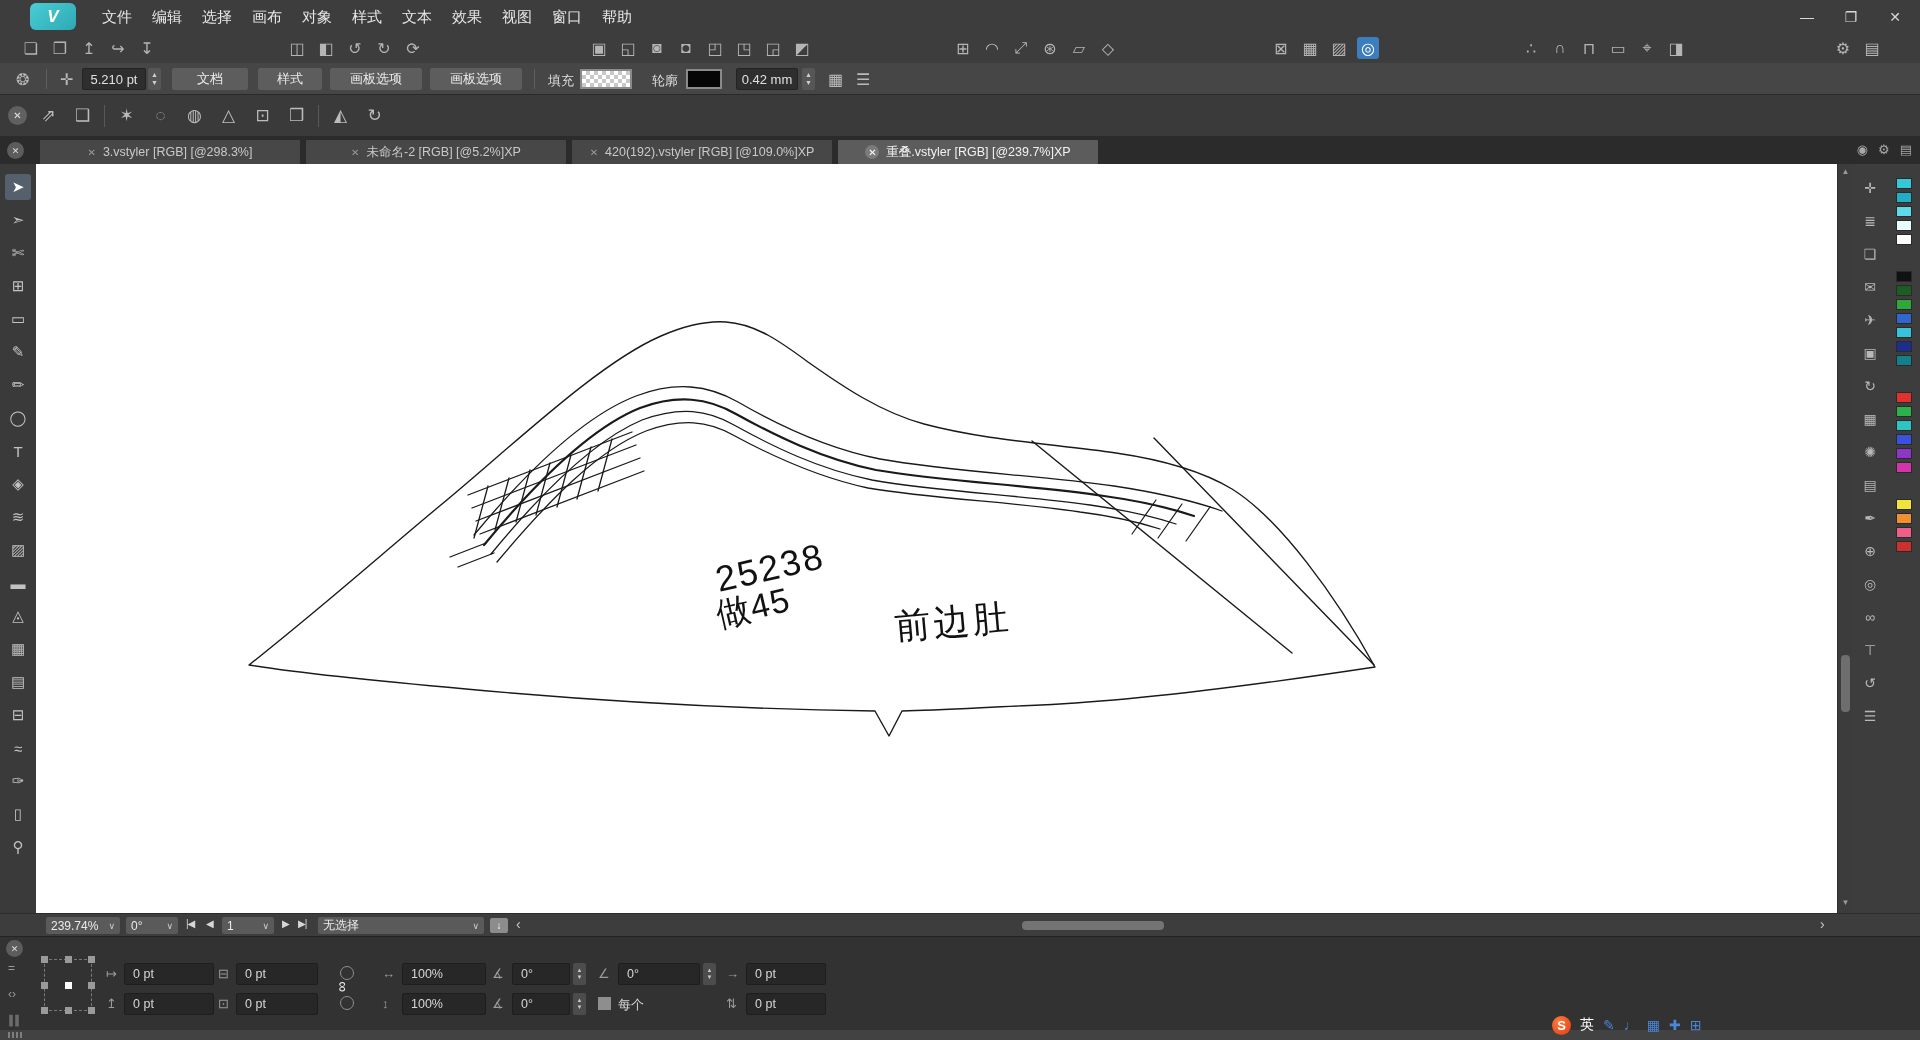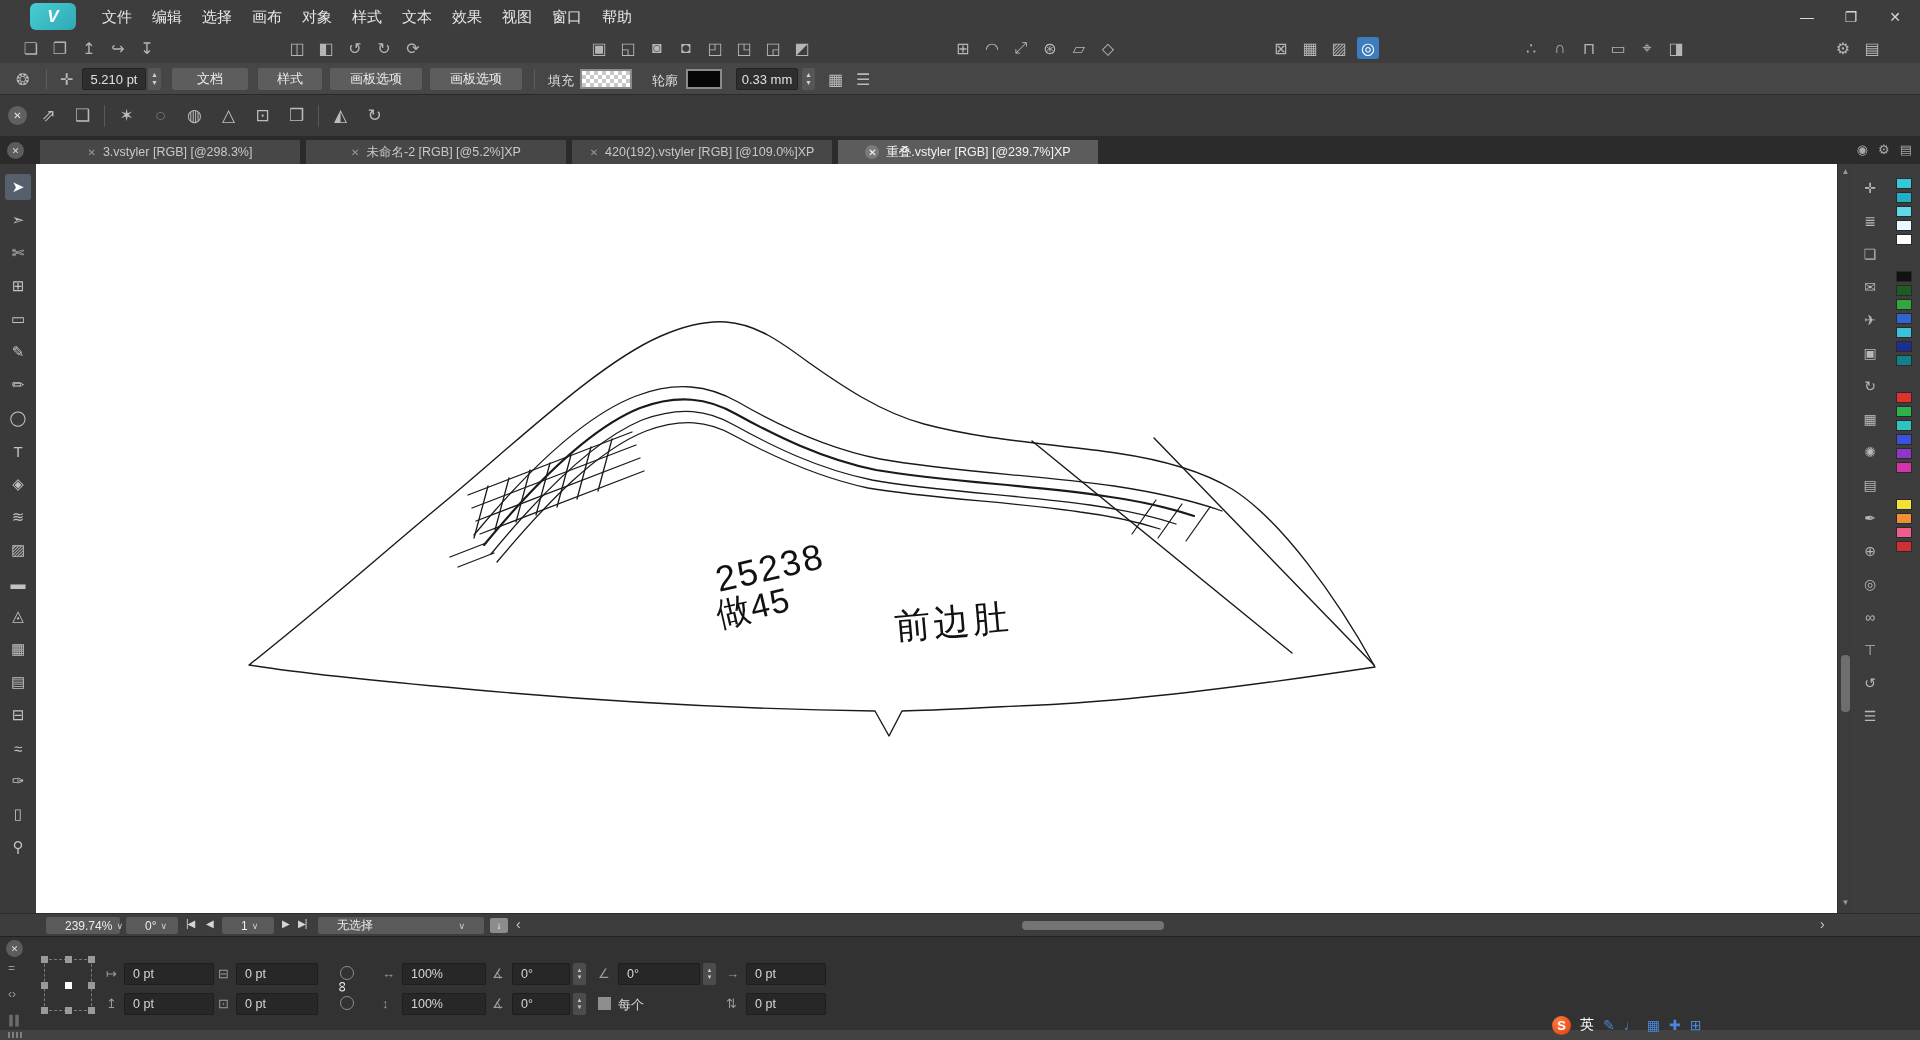--- a/index.html
+++ b/index.html
@@ -87,21 +87,21 @@
     color:#b8b8b8; font-size:14px; }
   .swatchcol { position:absolute; left:1888px; top:0; width:32px; height:749px; background:#3d3d3d;
     display:flex; flex-direction:column; align-items:center; padding-top:14px; }
   .sw-group { display:flex; flex-direction:column; gap:3px; margin-bottom:26px; }
   .chip { width:16px; height:11px; border:1px solid #2a2a2a; }
   
   .statusrow { position:absolute; left:0; top:749px; width:1920px; height:23px;
     background:#3d3d3d; border-top:1px solid #2c2c2c; }
   .statusrow > * { position:absolute; }
   .st-box { top:3px; height:17px; background:#5a5a5a; border-radius:2px; color:#ececec; font-size:12px;
-    display:flex; align-items:center; justify-content:space-between; padding:0 19px; gap:4px; }
+    display:flex; align-items:center; justify-content:space-between; padding:0 5px; gap:4px; }
   .st-caret { font-size:9px; color:#cfcfcf; }
   .st-nav { top:4px; color:#d6d6d6; font-size:10px; letter-spacing:-1px; }
   .st-chev { top:2px; color:#c9c9c9; font-size:14px; }
   .hthumb { top:7px; left:1022px; width:142px; height:9px; background:#747474; border-radius:4px; }
   .dlbox { top:4px; left:490px; width:18px; height:15px; background:#8c8c8c; border-radius:2px;
     color:#fff; font-size:10px; display:flex; align-items:center; justify-content:center; }
   
   .bottompanel { position:absolute; left:0; top:936px; width:1920px; height:94px;
     background:#323232; border-top:1px solid #232323; }
   .bp-close { position:absolute; left:6px; top:3px; width:17px; height:17px; border-radius:50%;
@@ -224,21 +224,21 @@
     </div>
     <div class="pb-button" style="left:172px;width:76px">文档</div>
     <div class="pb-button" style="left:258px;width:64px">样式</div>
     <div class="pb-button" style="left:330px;width:92px">画板选项</div>
     <div class="pb-button" style="left:430px;width:92px">画板选项</div>
     <div class="pb-sep" style="left:534px"></div>
     <span class="pb-label" style="left:548px">填充</span>
     <div class="checker" style="left:580px;top:6px"></div>
     <span class="pb-label" style="left:652px">轮廓</span>
     <div class="blackswatch" style="left:686px;top:6px"></div>
-    <div class="pb-valuebox" style="left:736px;width:62px">0.33 mm</div>
+    <div class="pb-valuebox" style="left:736px;width:62px">0.42 mm</div>
     <div class="pb-spin" style="left:802px">
       <span>▲</span>
       <span>▼</span>
     </div>
     <span class="pb-icon" style="left:828px">▦</span>
     <span class="pb-icon" style="left:856px">☰</span>
   </div>
 
   <div class="tooloptions">
     <div class="to-close">✕</div>

